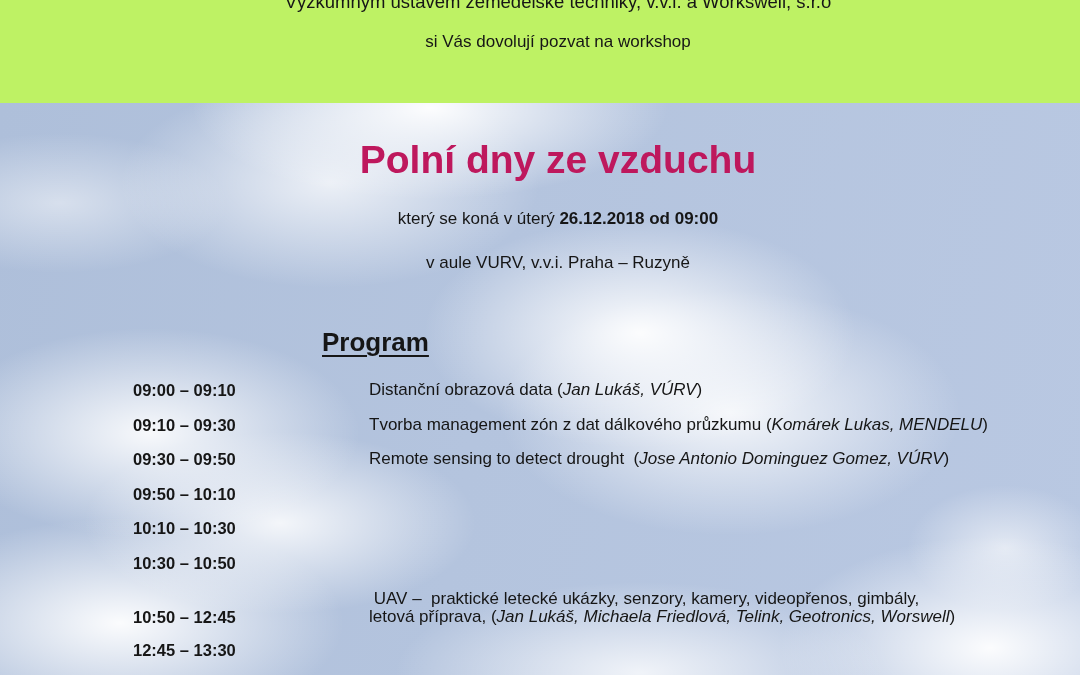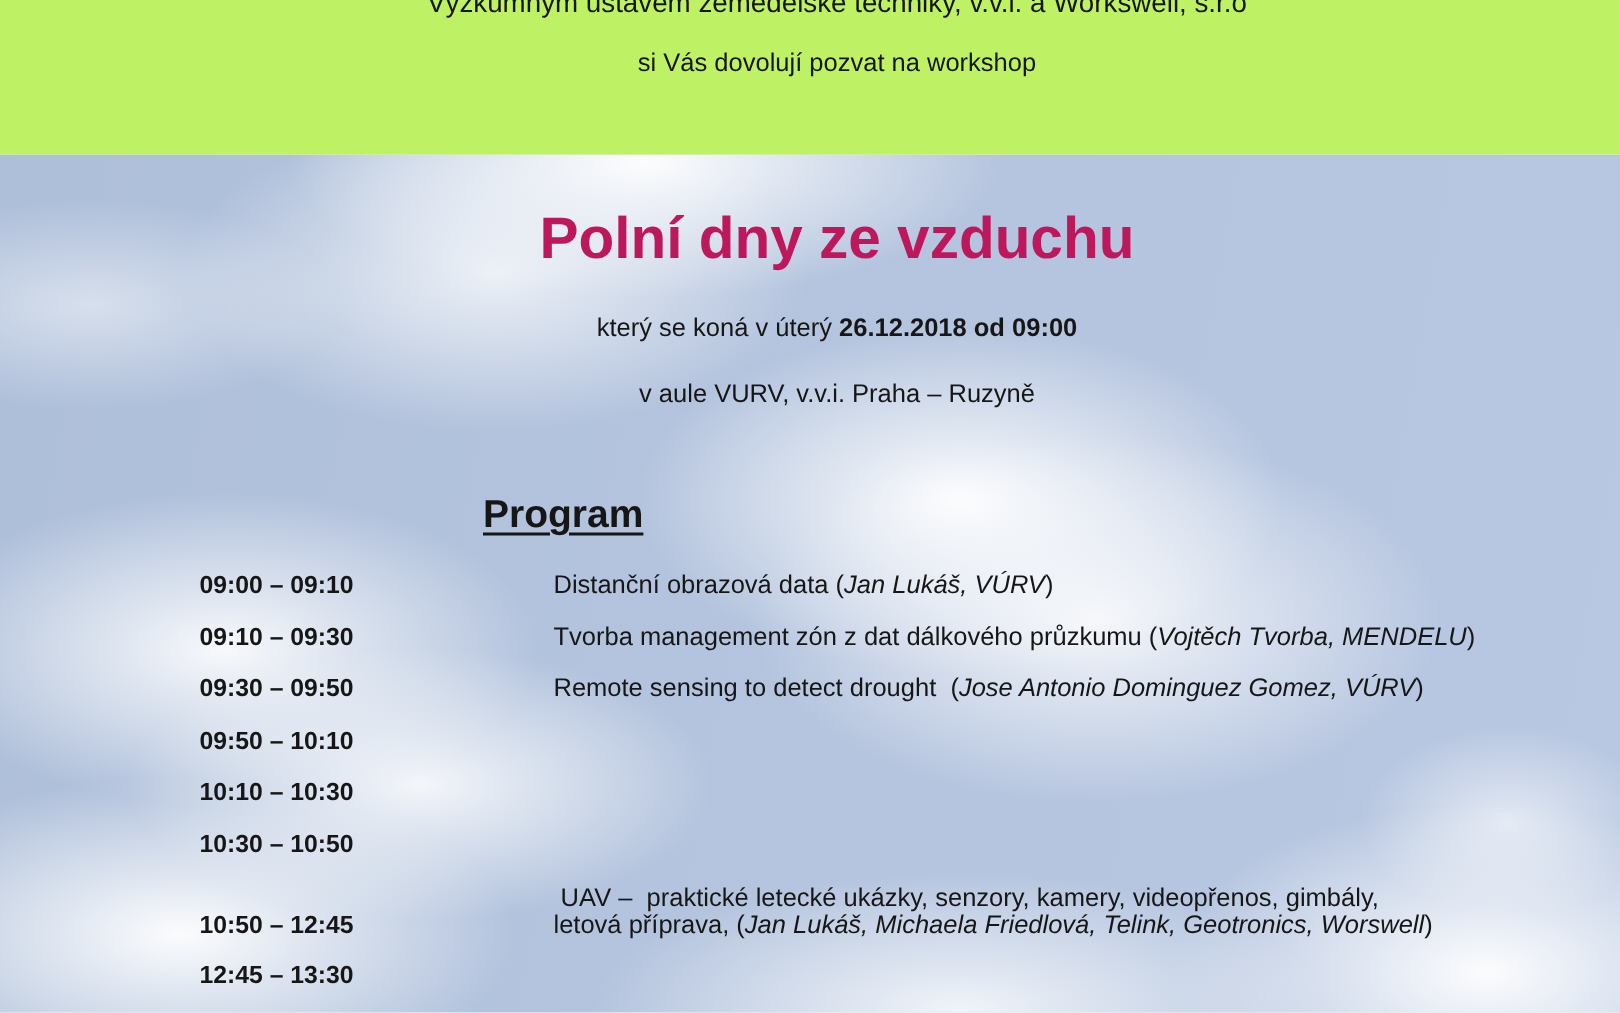--- a/index.html
+++ b/index.html
@@ -148,21 +148,21 @@
 
 <div class="schedule">
 
   <div class="row" style="top:381px">
     <div class="time">09:00 – 09:10</div>
     <div class="desc"><span>Distanční obrazová data (</span><i>Jan Lukáš, VÚRV</i><span>)</span></div>
   </div>
 
   <div class="row" style="top:416px">
     <div class="time">09:10 – 09:30</div>
-    <div class="desc"><span>Tvorba management zón z dat dálkového průzkumu (</span><i>Vojtěch Tvorba, MENDELU</i><span>)</span></div>
+    <div class="desc"><span>Tvorba management zón z dat dálkového průzkumu (</span><i>Komárek Lukas, MENDELU</i><span>)</span></div>
   </div>
 
   <div class="row" style="top:450px">
     <div class="time">09:30 – 09:50</div>
     <div class="desc"><span>Remote sensing to detect drought  (</span><i>Jose Antonio Dominguez Gomez, VÚRV</i><span>)</span></div>
   </div>
 
   <div class="row" style="top:485px">
     <div class="time">09:50 – 10:10</div>
   </div>

